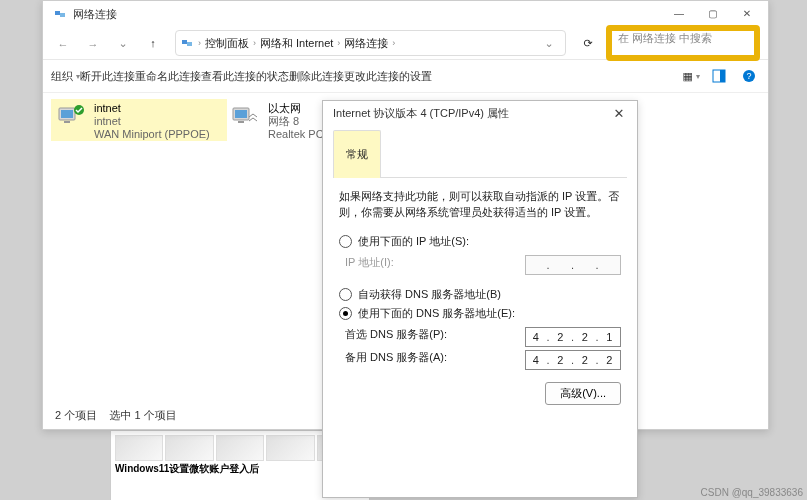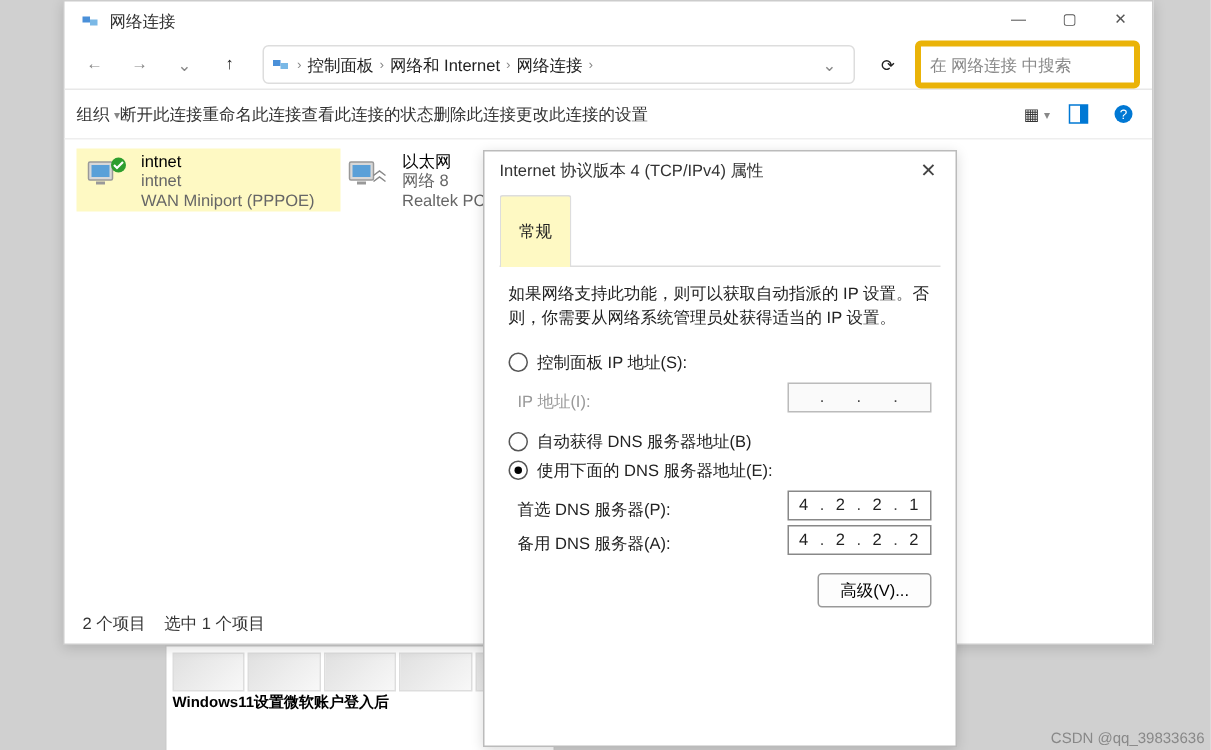--- a/index.html
+++ b/index.html
@@ -10,21 +10,21 @@
 .winbtns{margin-left:auto;display:flex}
 .winbtn{width:34px;height:24px;display:flex;align-items:center;justify-content:center;color:#555;font-family:Arial}
 .glyph{font-size:10px;line-height:1}
 .navbar{display:flex;align-items:center;height:32px;border-bottom:1px solid #e8e8e8;padding:0 8px;gap:6px}
 .navbtn{width:24px;height:24px;display:flex;align-items:center;justify-content:center;color:#888;border-radius:3px}
 .navbtn.en{color:#222}
 .crumb{flex:1;display:flex;align-items:center;border:1px solid #ddd;border-radius:4px;height:24px;padding:0 4px;gap:2px;margin:0 4px}
 .crumb .sep{color:#888;font-size:9px;margin:0 2px}
 .crumb .seg{color:#222}
 .crumb .seg.first{width:14px;height:14px;display:inline-flex;align-items:center;justify-content:center}
-.search{width:130px;border:4px solid #eab308;border-radius:4px;height:24px;display:flex;align-items:center;padding:0 6px;color:#888}
+.search{width:130px;border:6px solid #eab308;border-radius:4px;height:24px;display:flex;align-items:flex-start;padding:0 6px;color:#888}
 .cmdbar{display:flex;align-items:center;height:32px;padding:0 8px;border-bottom:1px solid #eee;}
 .cmdseg{color:#333}
 .pulldown{color:#333;display:flex;align-items:center;gap:3px}
 .pulldown .d{font-size:8px;color:#888}
 .rside{margin-left:auto;display:flex;gap:8px;align-items:center}
 .iconbox{width:22px;height:22px;display:flex;align-items:center;justify-content:center;color:#444}
 .content{position:relative;padding:6px 10px;height:320px}
 .conn{position:absolute;display:flex;gap:6px;width:170px;height:36px;padding:3px}
 .conn.sel{background:#fef9c3}
 .conn .ci{width:34px;height:30px;display:flex;align-items:center;justify-content:center}
@@ -39,21 +39,21 @@
 .dlg2 .titlebar{height:24px;border-bottom:none}
 .dlg2 .clx{width:28px;height:22px;display:flex;align-items:center;justify-content:center;margin-left:auto;font-size:13px;color:#444}
 .tabstrip{display:flex;border-bottom:1px solid #ddd;margin:4px 10px 0}
 .tab{padding:16px 12px;border:1px solid #ddd;border-bottom:none;border-radius:2px 2px 0 0;background:#fef9c3;position:relative;top:1px;color:#222}
 .body{padding:10px 16px 0;color:#222}
 .desc{line-height:16px;margin-bottom:14px}
 .rrow{display:flex;align-items:center;gap:6px;margin:4px 0}
 .radio{width:11px;height:11px;border:1px solid #555;border-radius:50%;display:inline-flex;align-items:center;justify-content:center}
 .radio.on::after{content:"";width:5px;height:5px;border-radius:50%;background:#000}
 .ipblk{margin:6px 0 12px 6px}
-.iprow{display:flex;align-items:flex-end;margin:3px 0}
+.iprow{display:flex;align-items:flex-start;margin:3px 0}
 .iplbl{flex:1;color:#222}
 .iplbl.dis{color:#999}
 .ipinput{width:94px;height:18px;border:1px solid #888;display:flex;align-items:center;justify-content:space-evenly;font-family:Arial;font-size:11px;letter-spacing:1px;background:#fff}
 .ipinput.dis{border-color:#bbb;background:#fafafa;color:#aaa}
 .ipinput .oct{width:18px;text-align:center}
 .ipinput .dot{color:#444}
 .advrow{display:flex;justify-content:flex-end;margin-top:8px}
 .btn{border:1px solid #999;border-radius:3px;background:#fdfdfd;padding:3px 14px;font-size:11px}
 .dlgbtns{display:flex;gap:8px;justify-content:flex-end;padding:10px 14px;border-top:1px solid #eee;position:absolute;bottom:0;left:0;right:0}
 
@@ -231,21 +231,21 @@
       </div>
   </div>
   <div class="tabstrip">
     <div class="tab">常规</div>
   </div>
   <div class="body">
     <div class="desc">如果网络支持此功能，则可以获取自动指派的 IP 设置。否则，你需要从网络系统管理员处获得适当的 IP 设置。</div>
 
     <div class="rrow">
       <span class="radio"></span>
-      <span>控制面板 IP 地址(S):</span>
+      <span>使用下面的 IP 地址(S):</span>
     </div>
     <div class="ipblk">
       <div class="iprow">
         <span class="iplbl dis">IP 地址(I):</span>
         <div class="ipinput dis">
           <span class="oct"></span>
             <span class="dot">.</span>
             <span class="oct"></span>
             <span class="dot">.</span>
             <span class="oct"></span>

